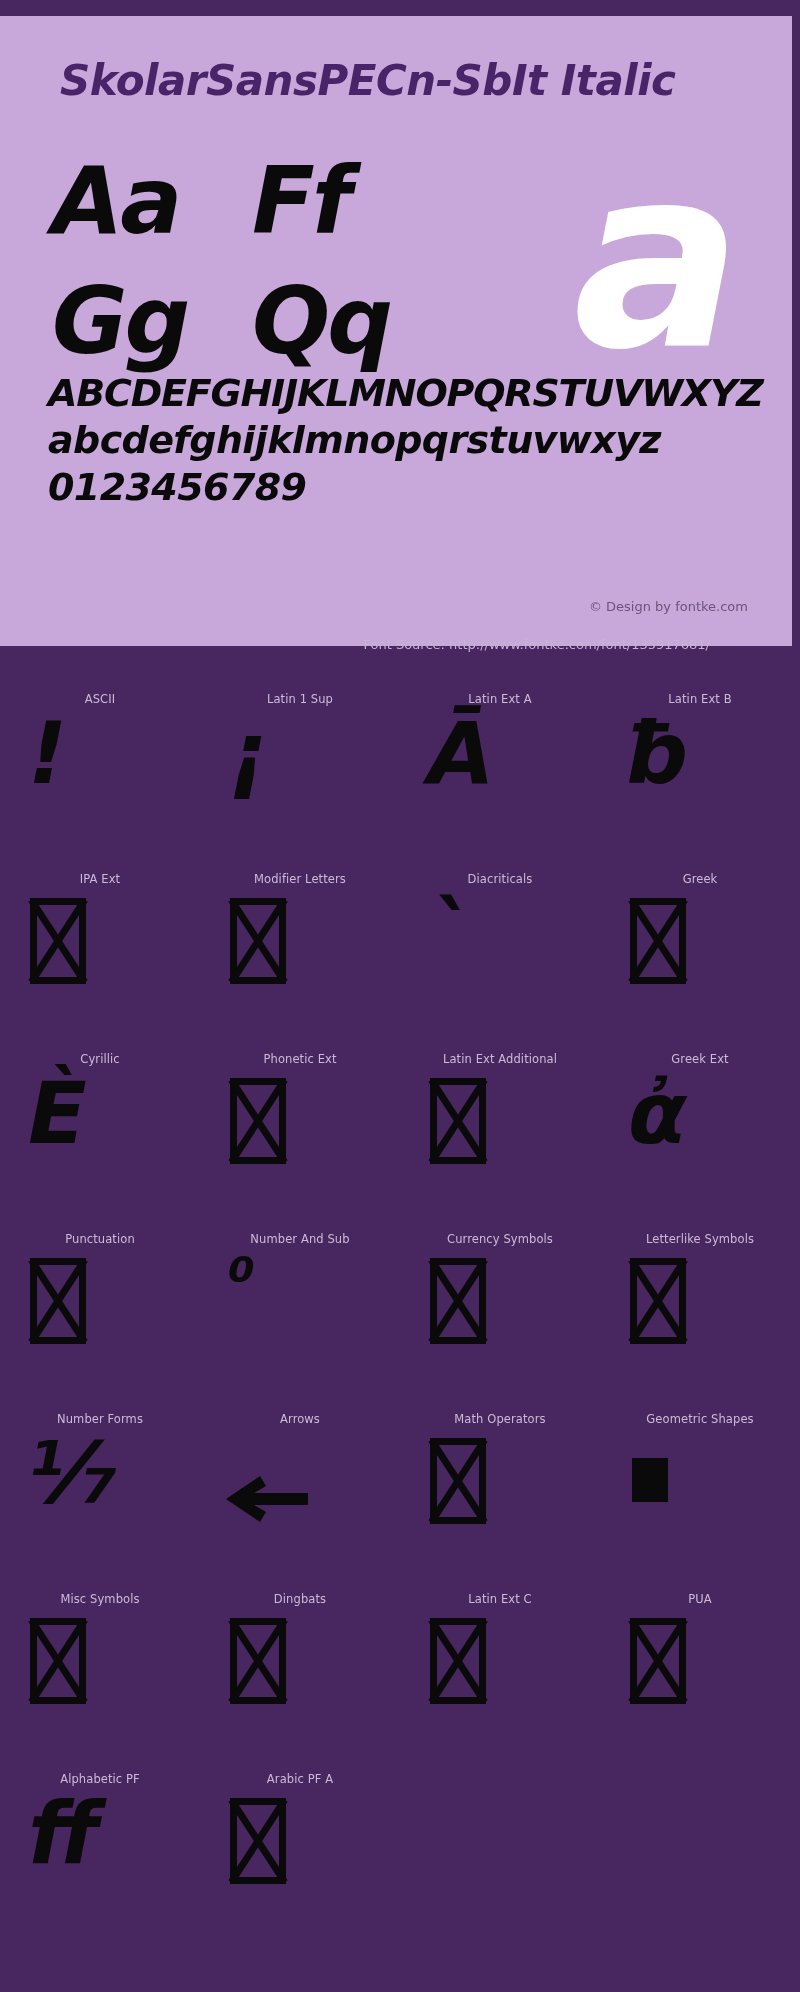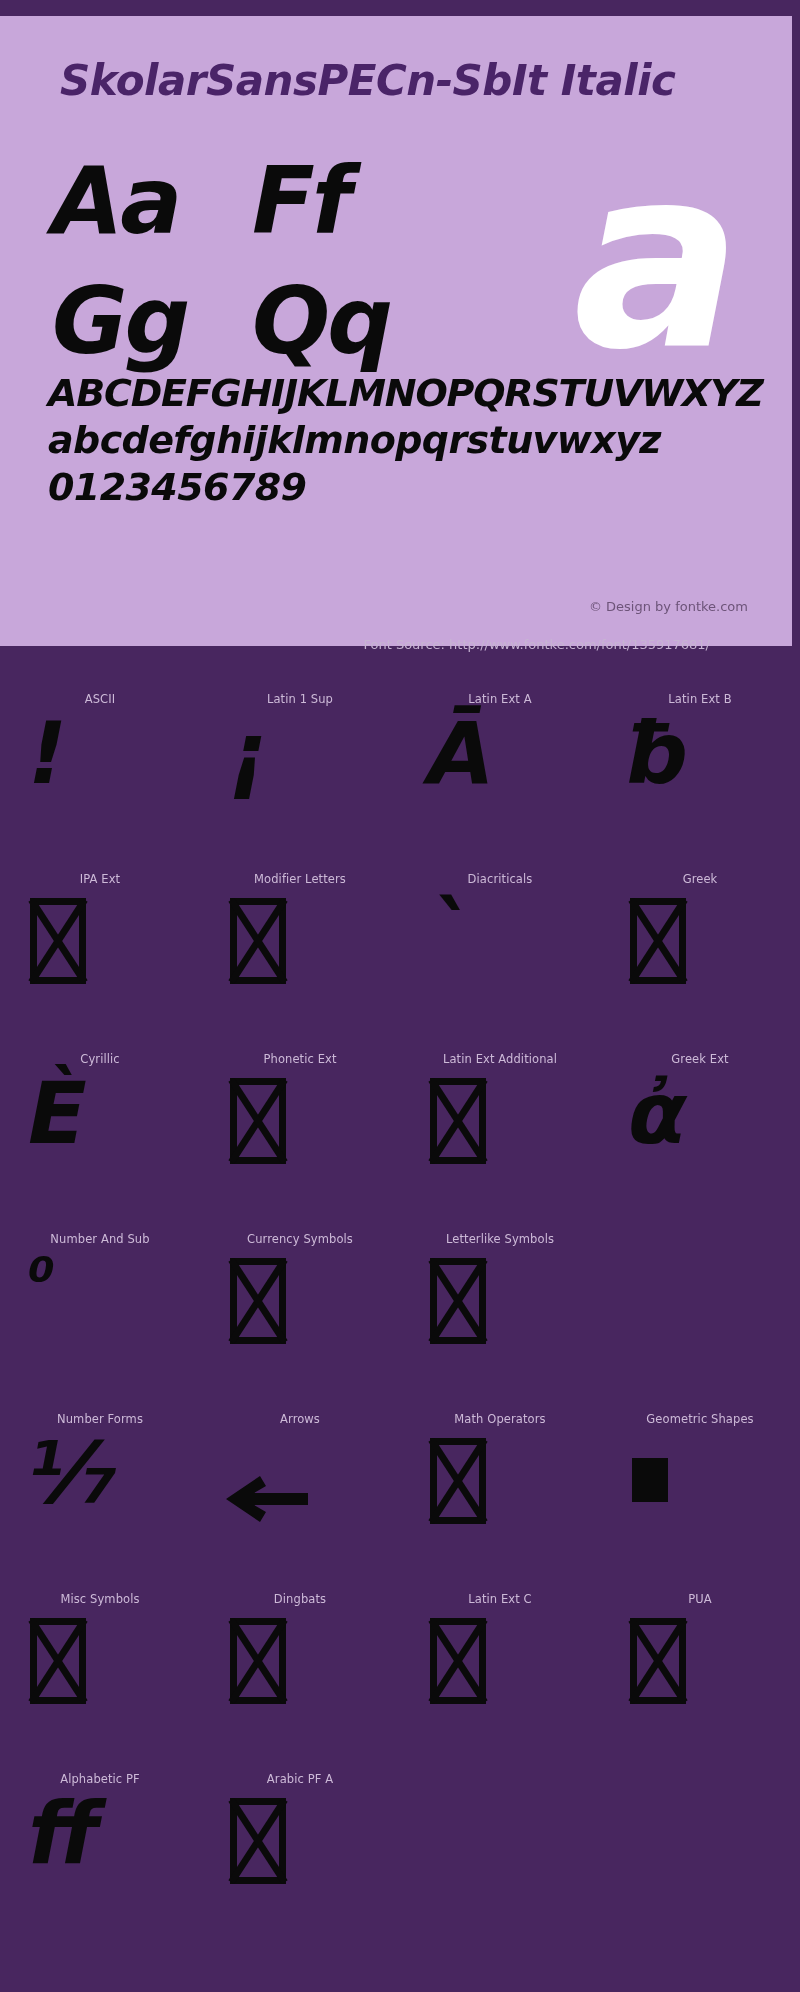--- a/index.html
+++ b/index.html
@@ -328,20 +328,24 @@
           <div class="cell-label">Latin Ext Additional</div>
           <div class="tofu"></div>
         </div>
         <div class="grid-cell">
           <div class="cell-label">Greek Ext</div>
           <div class="cell-glyph">ἀ</div>
         </div>
       </div>
       <div class="grid-row">
         <div class="grid-cell">
+          <div class="cell-label">Punctuation</div>
+          <div class="tofu"></div>
+        </div>
+        <div class="grid-cell">
           <div class="cell-label">Number And Sub</div>
           <div class="cell-glyph glyph-sm">⁰</div>
         </div>
         <div class="grid-cell">
           <div class="cell-label">Currency Symbols</div>
           <div class="tofu"></div>
         </div>
         <div class="grid-cell">
           <div class="cell-label">Letterlike Symbols</div>
           <div class="tofu"></div>

